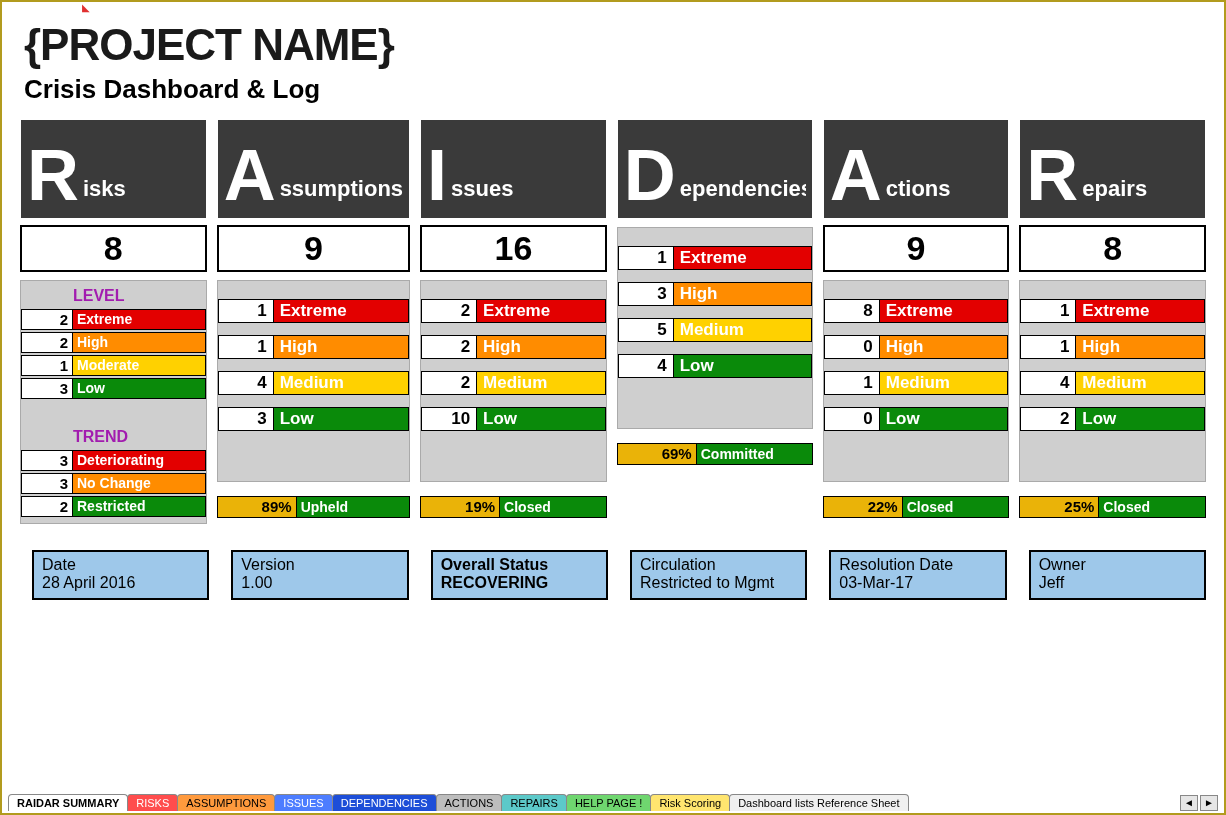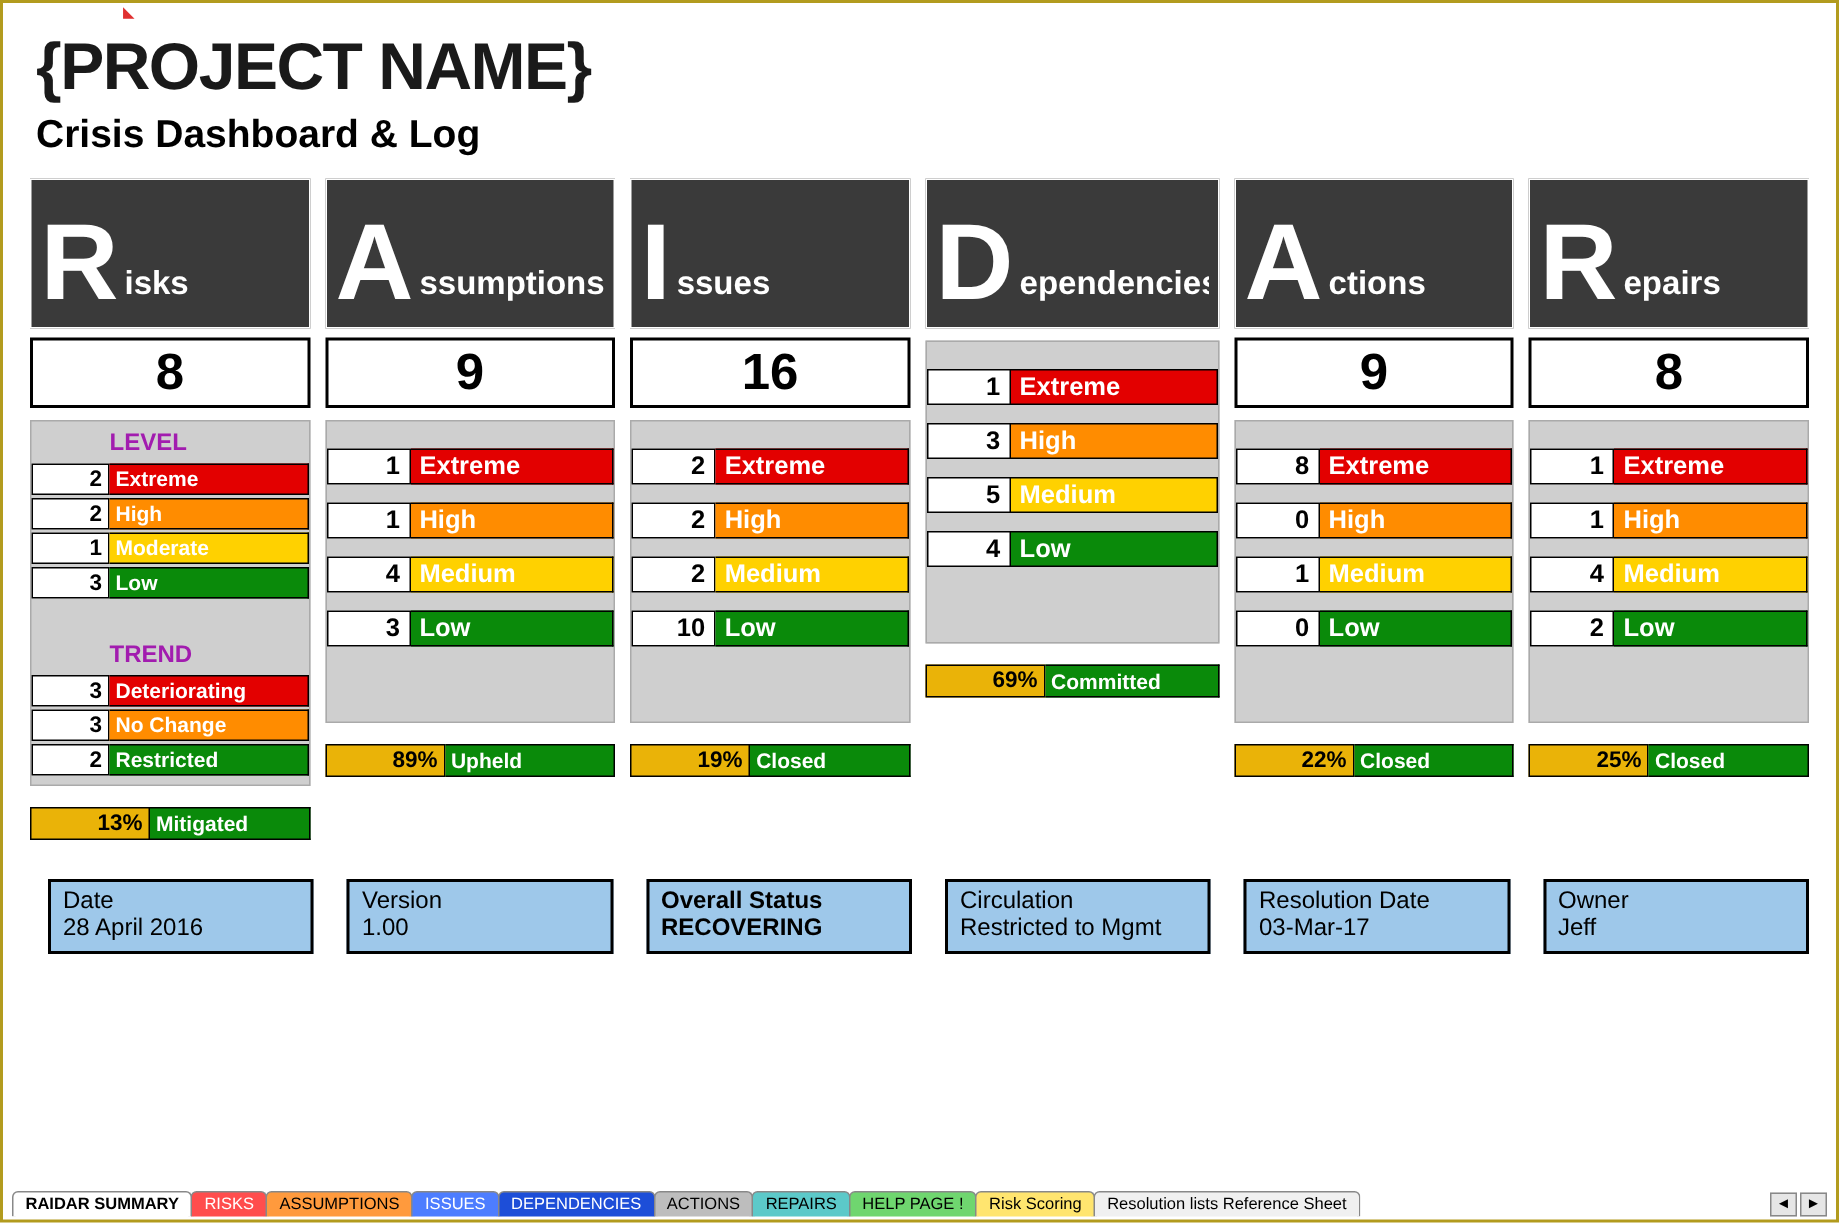--- a/index.html
+++ b/index.html
@@ -279,24 +279,20 @@
         </div>
         <div class="level-row">
           <div class="level-num">3</div>
           <div class="level-label c-nochg">No Change</div>
         </div>
         <div class="level-row">
           <div class="level-num">2</div>
           <div class="level-label c-improve">Restricted</div>
         </div>
       </div>
-      <div class="summary-row">
-        <div class="summary-pct">13%</div>
-        <div class="summary-label c-mitig">Mitigated</div>
-      </div>
     </div>
     <div class="col">
       <div class="dark-head">
         <span class="big">A</span>
         <span class="rest">ssumptions</span>
       </div>
       <div class="total-box">9</div>
       <div class="grey-block" style="padding-bottom: 50px;">
         <div class="big-level-row" style="margin-top: 18px;">
           <div class="big-level-num">1</div>
@@ -467,18 +463,18 @@
 <div class="tabs" id="tabs">
     <div class="tab active">RAIDAR SUMMARY</div>
     <div class="tab t-red">RISKS</div>
     <div class="tab t-orange">ASSUMPTIONS</div>
     <div class="tab t-blue">ISSUES</div>
     <div class="tab t-navy">DEPENDENCIES</div>
     <div class="tab t-grey">ACTIONS</div>
     <div class="tab t-teal">REPAIRS</div>
     <div class="tab t-green">HELP PAGE !</div>
     <div class="tab t-yellow">Risk Scoring</div>
-    <div class="tab t-plain">Resolution lists Reference Sheet</div>
+    <div class="tab t-plain">Dashboard lists Reference Sheet</div>
     <div class="scroll-end">
       <div class="scroll-btn">◄</div>
       <div class="scroll-btn">►</div>
     </div>
   </div>
 
 </body></html>

